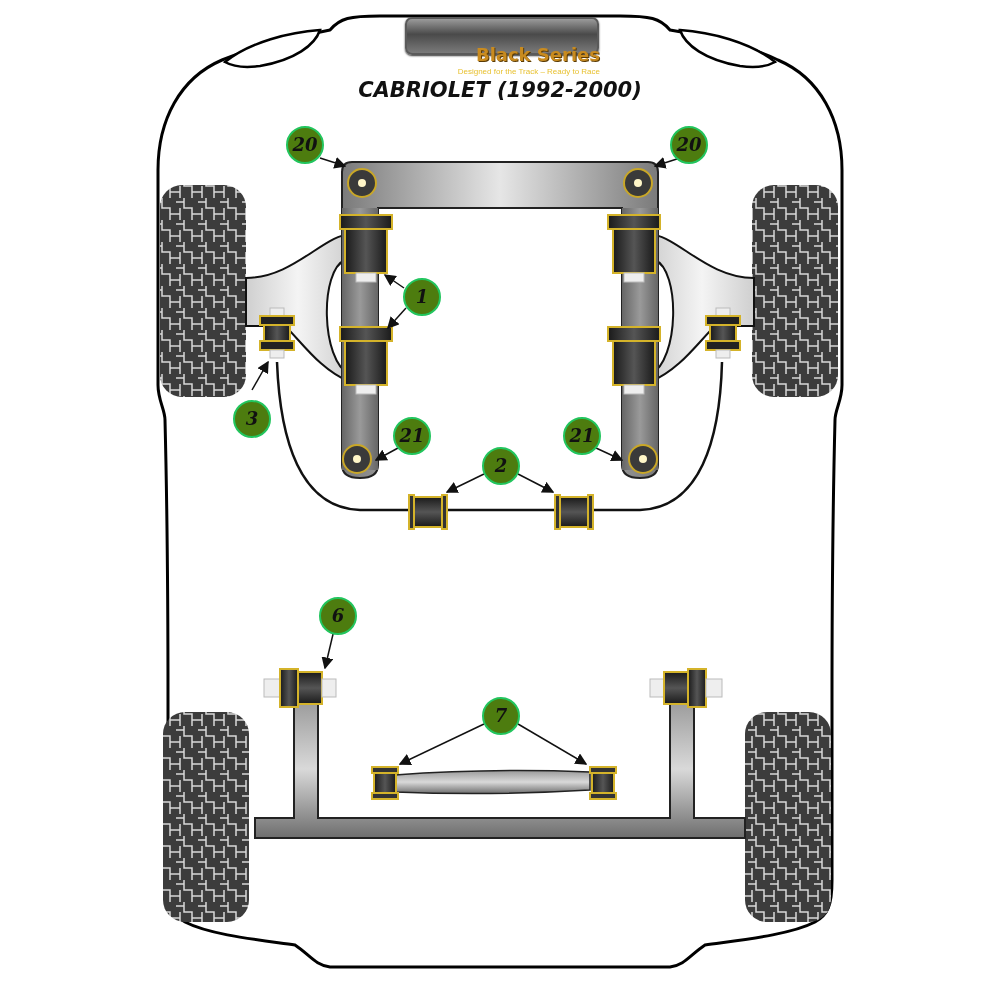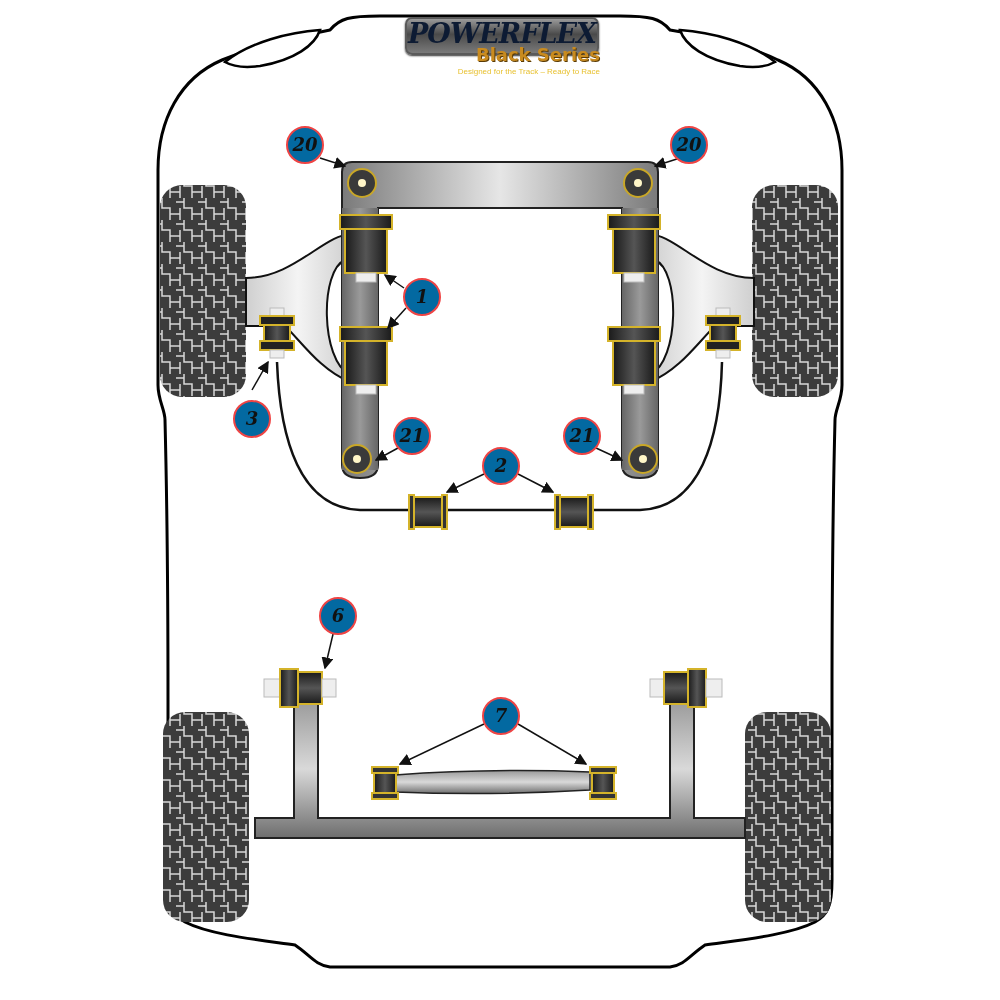--- a/index.html
+++ b/index.html
@@ -8,21 +8,21 @@
   .logo-box { position:absolute; left:405px; top:17px; width:190px; height:34px; border-radius:7px;
     background:linear-gradient(180deg,#9a9a9a 0%,#4a4a4a 45%,#7a7a7a 100%); border:2px solid #5a5a5a; box-shadow:0 1px 2px #333; }
   .logo-main { position:absolute; left:405px; top:16px; width:194px; text-align:center; font-family:"DejaVu Serif", serif;
     font-weight:bold; font-style:italic; font-size:27px; color:#0d1b33; letter-spacing:-1px; line-height:36px; }
   .logo-sub { position:absolute; left:450px; top:44px; width:150px; text-align:right; font-family:"DejaVu Sans", sans-serif;
     font-weight:bold; font-size:18px; color:#c98b1f; text-shadow:1px 1px 0 #5a3b06; letter-spacing:0px; }
   .logo-tag { position:absolute; left:450px; top:67px; width:150px; text-align:right; font-family:"Liberation Sans", sans-serif;
     font-size:8px; color:#e8c130; }
   .title { position:absolute; left:350px; top:78px; width:300px; text-align:center; font-family:"DejaVu Sans", sans-serif;
     font-weight:bold; font-style:italic; font-size:21px; color:#111; }
-  .callout { position:absolute; width:34px; height:34px; border:2px solid #ef4444; border-radius:50%; background:#0369a1;
+  .callout { position:absolute; width:34px; height:34px; border:2px solid #22c55e; border-radius:50%; background:#4d7c0f;
     text-align:center; line-height:34px; font-family:"DejaVu Serif", serif; font-weight:bold; font-style:italic; font-size:18px; color:#111; }
 </style>
 </head>
 <body>
 
 <div id="stage">
   <svg width="1000" height="1000" viewBox="0 0 1000 1000">
     <defs>
       <pattern id="tread" width="22" height="22" patternUnits="userSpaceOnUse">
         <rect width="22" height="22" fill="#3c3c3c"></rect>
@@ -170,23 +170,23 @@
       <line x1="484" y1="474" x2="447" y2="492"></line>
       <line x1="518" y1="474" x2="553" y2="492"></line>
       <line x1="334" y1="630" x2="325" y2="668"></line>
       <line x1="484" y1="724" x2="400" y2="764"></line>
       <line x1="518" y1="724" x2="586" y2="764"></line>
     </g>
   </svg>
 
   
   <div class="logo-box"></div>
-  <div class="logo-main" style="text-transform:uppercase;">Powerflex</div>
   <div class="logo-sub">Black Series</div>
   <div class="logo-tag">Designed for the Track – Ready to Race</div>
+  <div class="title">CABRIOLET (1992-2000)</div>
 
   
   <div class="callout" style="left:286px;top:126px;">20</div>
   <div class="callout" style="left:670px;top:126px;">20</div>
   <div class="callout" style="left:403px;top:278px;">1</div>
   <div class="callout" style="left:233px;top:400px;">3</div>
   <div class="callout" style="left:393px;top:417px;">21</div>
   <div class="callout" style="left:563px;top:417px;">21</div>
   <div class="callout" style="left:482px;top:447px;">2</div>
   <div class="callout" style="left:319px;top:597px;">6</div>

